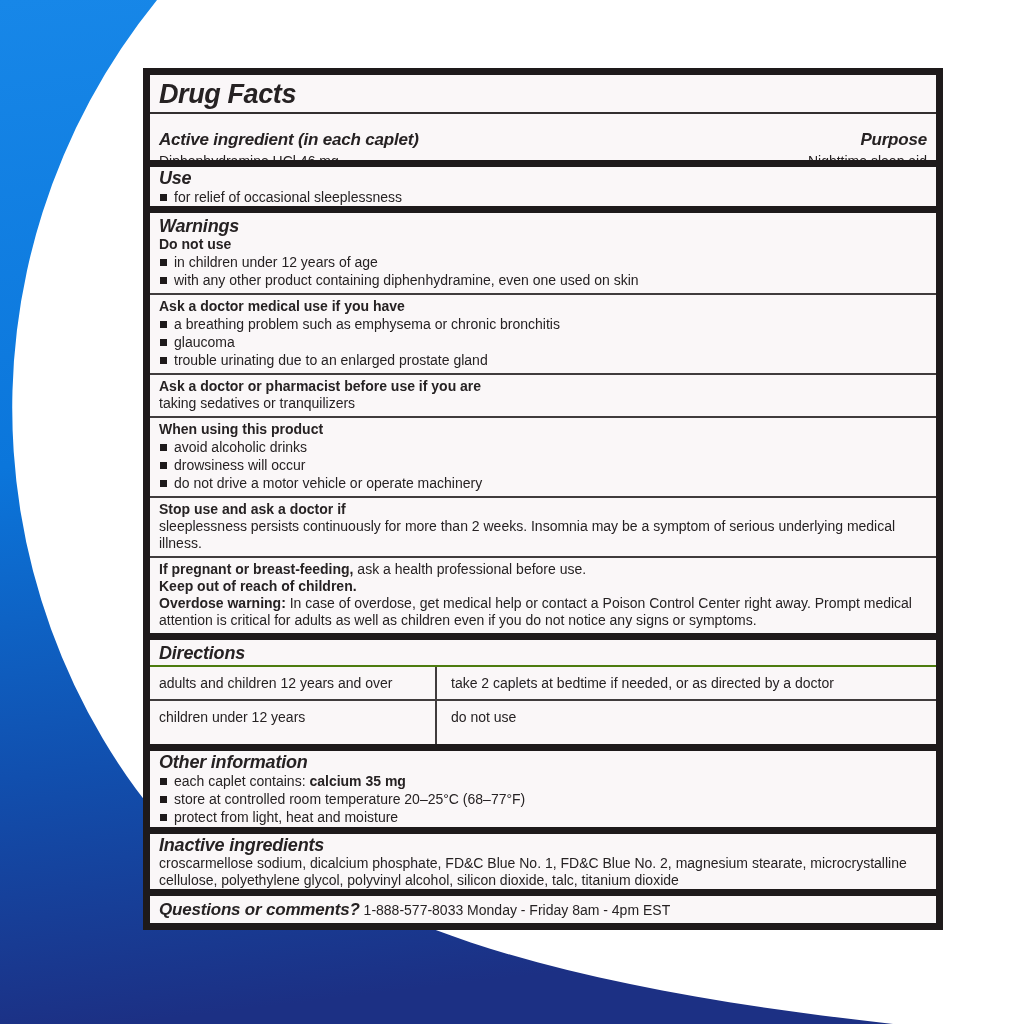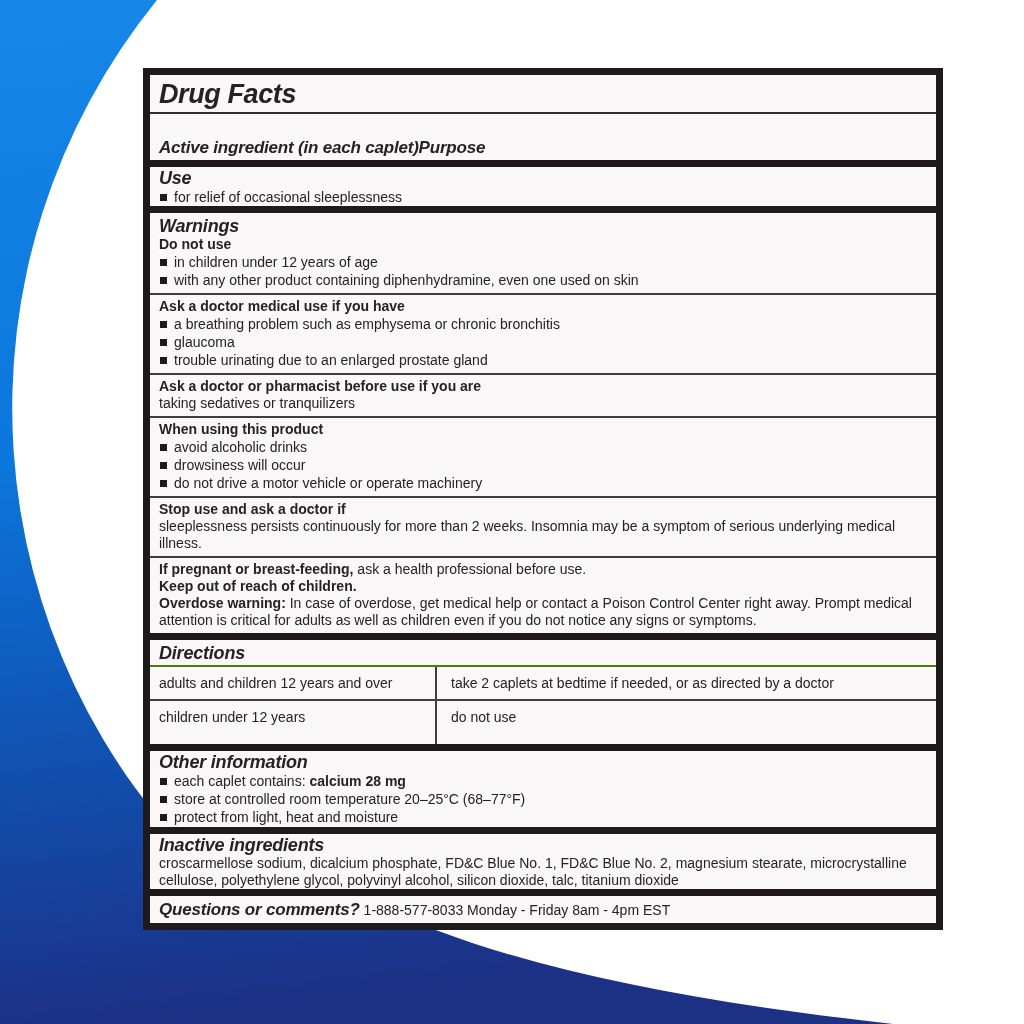--- a/index.html
+++ b/index.html
@@ -14,21 +14,21 @@
   .panel{
     position:absolute;left:143px;top:68px;width:800px;height:862px;
     box-sizing:border-box;border:7px solid #1e1a1b;background:#faf7f8;
     display:flex;flex-direction:column;color:#262223;
   }
   .panel section{padding:0 9px;overflow:hidden;flex:none;}
   .bar{height:7px;background:#1e1a1b;flex:none;}
 
   .df-title{font-size:27px;font-weight:bold;font-style:italic;letter-spacing:-0.4px;padding-top:5px;line-height:28px;}
   .rule{border-top:2px solid #332f30;margin:4px -9px 0;}
-  .row-heads{display:flex;justify-content:flex-start;margin-top:24px;}
+  .row-heads{display:flex;justify-content:space-between;margin-top:16px;}
   .h-it{font-style:italic;font-weight:bold;font-size:17px;line-height:19px;letter-spacing:-0.2px;}
   .leader-row{display:flex;align-items:flex-end;font-size:14px;line-height:17px;margin-top:4px;}
   .leader{flex:1;border-bottom:2px dotted #4c4c4c;margin:0 2px 3px 1px;}
 
   .s1{height:85px;} .s2{height:39px;} .s3{height:420px;}
   .s4{height:104px;} .s5{height:76px;} .s6{height:55px;} .s7{flex:1 1 auto;}
 
   .sec-head{font-style:italic;font-weight:bold;font-size:18px;line-height:20px;letter-spacing:-0.2px;padding-top:3px;}
   .gh{font-weight:bold;font-size:14px;line-height:17px;}
   .gtext{font-size:14px;line-height:17px;}
@@ -183,21 +183,21 @@
         </div>
       </div>
     </section>
 
     <div class="bar"></div>
 
     <section class="s5">
       <div class="sec-head" style="padding-top:1px">Other information</div>
       <div class="bullet">
         <span class="sq"></span>
-        <span><span>each caplet contains: </span><span class="b">calcium 28 mg</span></span>
+        <span><span>each caplet contains: </span><span class="b">calcium 35 mg</span></span>
       </div>
       <div class="bullet">
         <span class="sq"></span>
         <span><span>store at controlled room temperature 20–25°C (68–77°F)</span><span class="b"></span></span>
       </div>
       <div class="bullet">
         <span class="sq"></span>
         <span><span>protect from light, heat and moisture</span><span class="b"></span></span>
       </div>
     </section>

